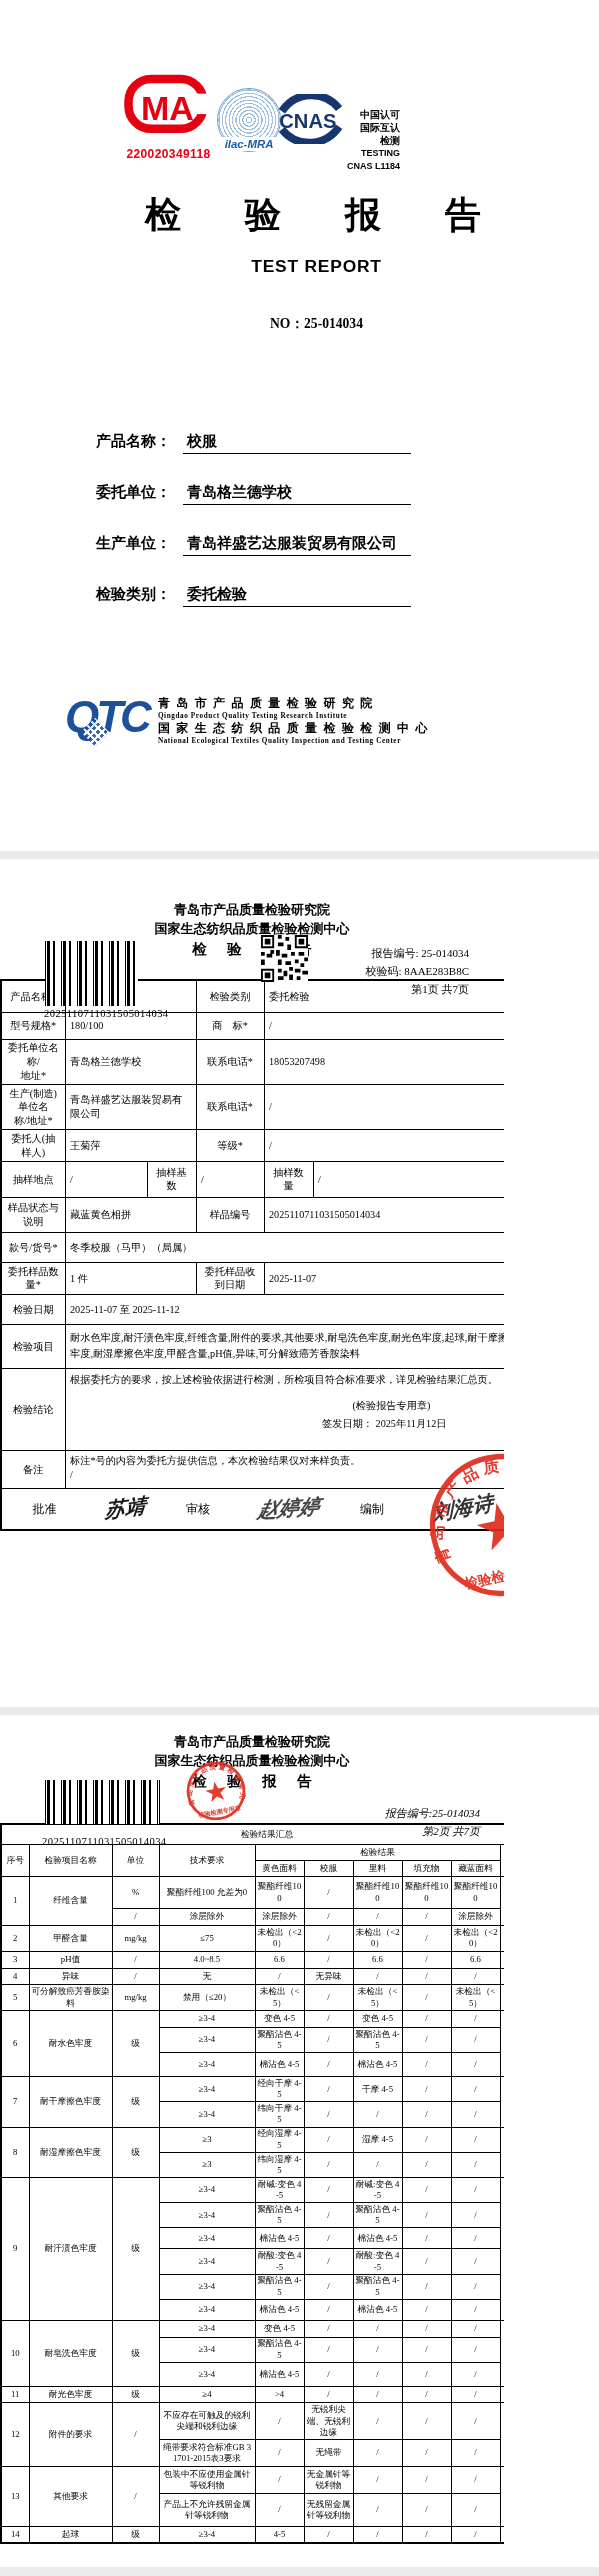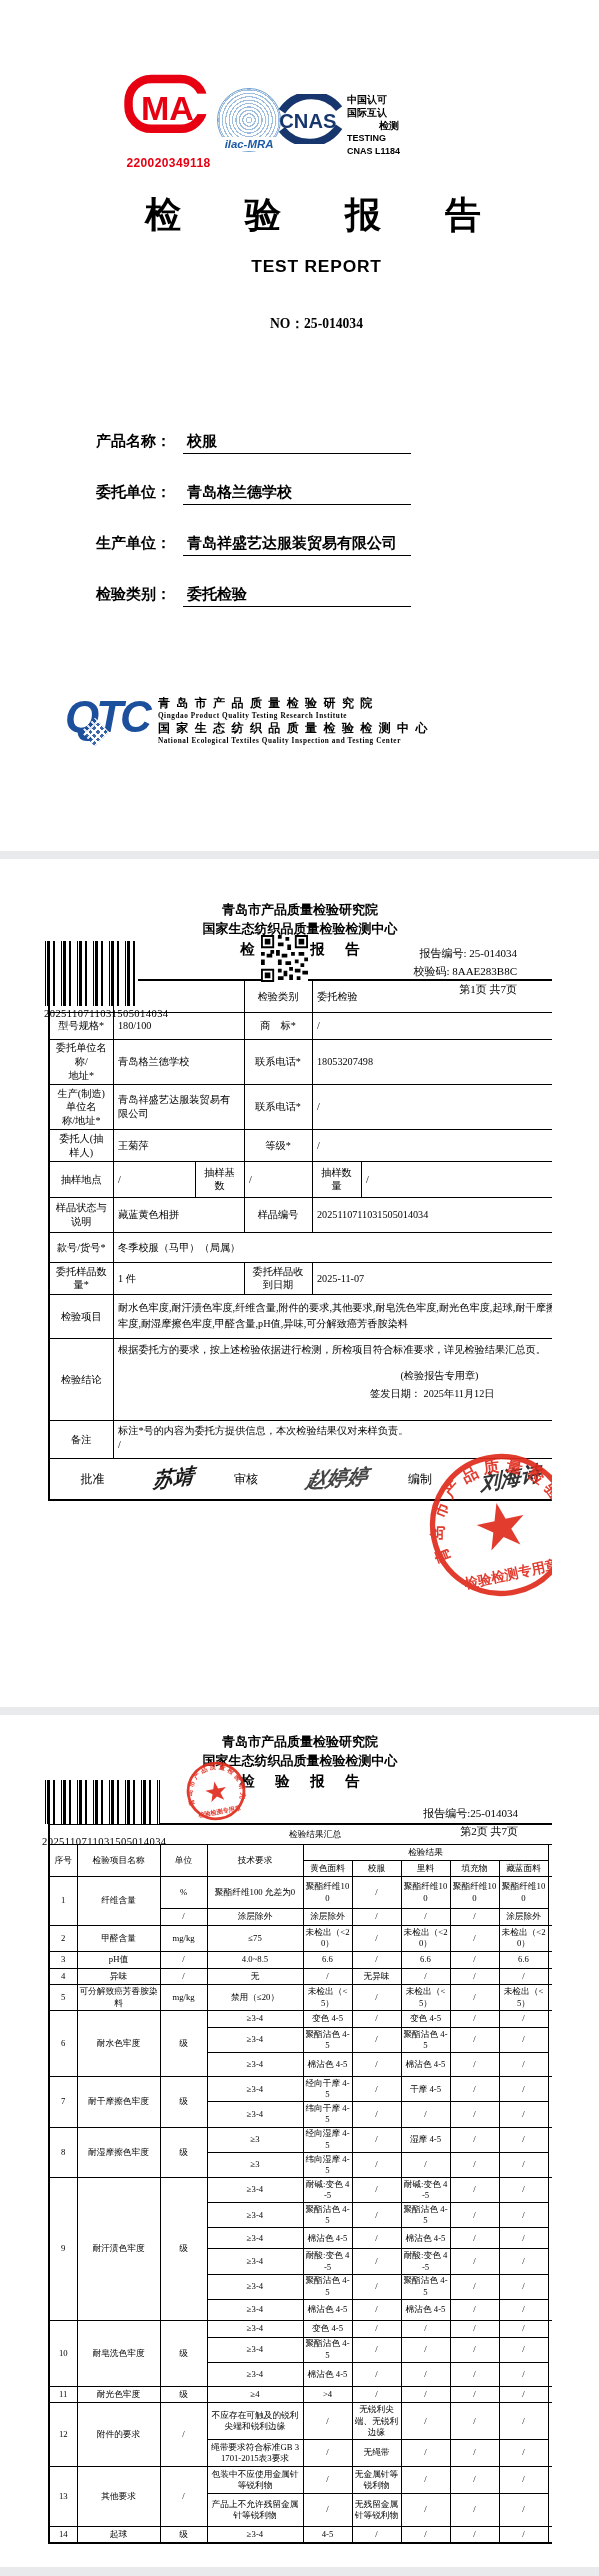--- a/index.html
+++ b/index.html
@@ -1,24 +1,24 @@
 <!DOCTYPE html>
 <html style="font-size:12px"><head>
 <meta charset="utf-8">
 <style>
   html,body{margin:0;padding:0;background:#ffffff;}
   body{width:599px;font-family:"Liberation Serif","DejaVu Serif",serif;color:#000;}
-  .page{position:relative;width:504px;background:#fff;overflow:hidden;padding-left:48px;}
+  .page{position:relative;width:504px;background:#fff;overflow:hidden;}
   .gap{width:599px;background:#e9eaeb;}
   .abs{position:absolute;}
   .ctr{text-align:center;margin-left:17px;}
 
   
   #page1{height:851px;}
-  .cma-num{color:#e60012;font-family:"Liberation Sans",sans-serif;font-weight:bold;font-size:12px;letter-spacing:0.4px;text-align:center;margin-top:16px;}
+  .cma-num{color:#e60012;font-family:"Liberation Sans",sans-serif;font-weight:bold;font-size:12px;letter-spacing:0.4px;text-align:center;margin-top:7px;}
   .ilac{width:62px;height:62px;border-radius:50%;
     background:repeating-radial-gradient(circle at 50% 50%,#ffffff 0 2.3px,#9dbede 2.3px 3.4px);
     border:1.5px solid #6d9ecd;display:flex;align-items:flex-end;justify-content:center;}
   .ilac-band{background:#fff;width:100%;text-align:center;font-family:"Liberation Sans",sans-serif;
     font-weight:bold;font-style:italic;font-size:11.4px;color:#1c5aa5;padding:0.8px 0;}
   .cnas-side div{font-weight:bold;line-height:13px;font-family:"Liberation Sans",sans-serif;}
   .p1-title{font-family:"Liberation Sans",sans-serif;font-weight:bold;font-size:36px;letter-spacing:27px;margin-left:27px;}
   .p1-sub{font-family:"Liberation Sans",sans-serif;font-weight:bold;font-size:17.4px;letter-spacing:0.8px;}
   .p1-no{font-weight:bold;font-size:13.6px;}
   .fields{position:absolute;left:96px;top:432px;font-weight:bold;}
@@ -80,21 +80,21 @@
   </div>
 
   <div class="abs" style="left:278px;top:94px;">
     <svg width="65" height="50" viewBox="0 0 100 76">
       <path d="M6 26 C28 -6 72 -6 94 22" fill="none" stroke="#17366e" stroke-width="12"></path>
       <path d="M94 50 C72 82 28 82 6 54" fill="none" stroke="#17366e" stroke-width="12"></path>
       <text x="2" y="52" font-family="Liberation Sans,sans-serif" font-weight="bold" font-size="31" fill="#17366e">CNAS</text>
     </svg>
   </div>
 
-  <div class="abs cnas-side" style="left:347px;top:93px;">
+  <div class="abs cnas-side" style="left:347px;top:108px;text-align:right;">
     <div style="font-size:10px;">中国认可</div>
     <div style="font-size:10px;">国际互认</div>
     <div style="font-size:10px;margin-left:32px;">检测</div>
     <div style="font-size:9px;">TESTING</div>
     <div style="font-size:9px;">CNAS L1184</div>
   </div>
 
   <div class="abs ctr p1-title" style="left:0;top:191px;width:599px;">检 验 报 告</div>
   <div class="abs ctr p1-sub" style="left:0;top:256px;width:599px;">TEST REPORT</div>
   <div class="abs ctr p1-no" style="left:0;top:315px;width:599px;">NO：25-014034</div>
@@ -214,20 +214,24 @@
     <tr style="height:30px">
       <td class="lbl">款号/货号*</td>
       <td class="val" colspan="5">冬季校服（马甲）（局属）</td>
     </tr>
     <tr style="height:32px">
       <td class="lbl">委托样品数量*</td>
       <td class="val" colspan="2">1 件</td>
       <td class="lbl">委托样品收到日期</td>
       <td class="val" colspan="2">2025-11-07</td>
     </tr>
+    <tr style="height:30px">
+      <td class="lbl">检验日期</td>
+      <td class="val ctr" colspan="5">2025-11-07 至 2025-11-12</td>
+    </tr>
     <tr style="height:44px">
       <td class="lbl">检验项目</td>
       <td class="val" colspan="5" style="line-height:1.6;">耐水色牢度,耐汗渍色牢度,纤维含量,附件的要求,其他要求,耐皂洗色牢度,耐光色牢度,起球,耐干摩擦色牢度,耐湿摩擦色牢度,甲醛含量,pH值,异味,可分解致癌芳香胺染料</td>
     </tr>
     <tr style="height:82px">
       <td class="lbl">检验结论</td>
       <td class="val" colspan="5" style="vertical-align:top;padding-top:4.5px;">
         <div>根据委托方的要求，按上述检验依据进行检测，所检项目符合标准要求，详见检验结果汇总页。</div>
         <div class="concl-note">(检验报告专用章)</div>
         <div class="concl-date">签发日期： 2025年11月12日</div>
@@ -268,21 +272,21 @@
 
 <div class="gap" style="height:7.6px;"></div>
 
 <div class="page" id="page3">
   <div class="org1" style="margin-top:16.7px;">青岛市产品质量检验研究院</div>
   <div class="org2">国家生态纺织品质量检验检测中心</div>
   <div class="rep-title">检 验 报 告</div>
 
   <div class="abs barcode" style="left:45px;top:65px;width:115px;height:44px;"></div>
 
-  <div class="rinfo" style="right:34px;top:89px;">
+  <div class="rinfo" style="right:24px;top:89px;font-style:italic;">
     <div>报告编号:25-014034</div>
     <div>第2页 共7页</div>
   </div>
 
   <div class="abs bc-num" style="left:42px;top:121px;">2025110711031505014034</div>
 
   <svg class="abs seal" style="left:185px;top:45px;transform:rotate(-10deg);" width="62" height="62" viewBox="0 0 200 200">
     <circle cx="100" cy="100" r="90" fill="none" stroke="#e02c1e" stroke-width="9"></circle>
     <text x="100" y="132" text-anchor="middle" font-size="88" fill="#e02c1e">★</text>
     <path id="sealArc2" d="M 26,132 A 78,78 0 1 1 174,132" fill="none"></path>

